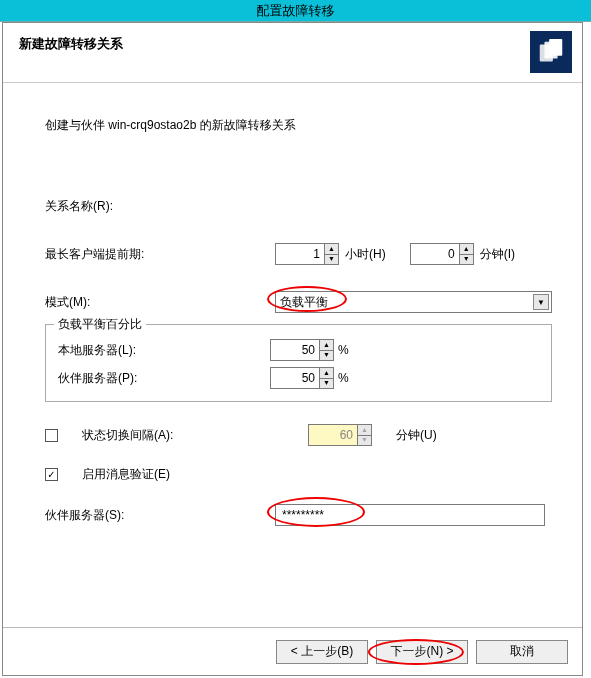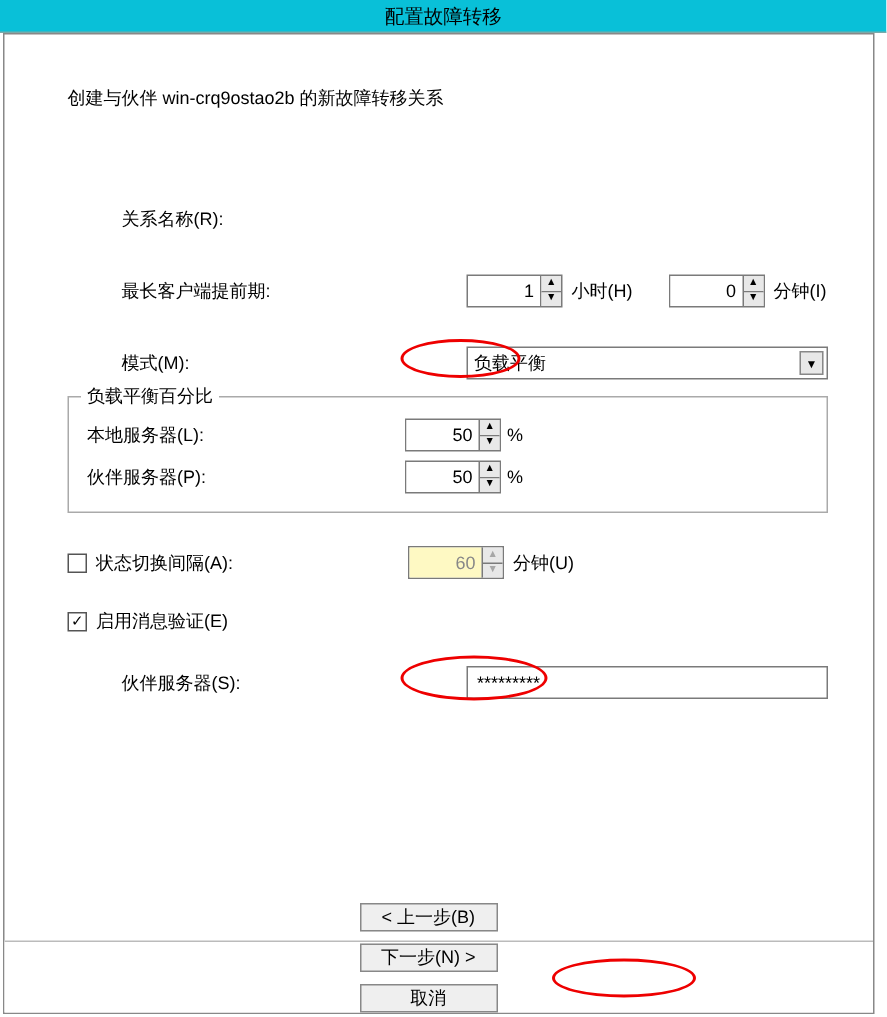--- a/index.html
+++ b/index.html
@@ -61,21 +61,20 @@
   }
   .row {
     display: flex;
     align-items: center;
     margin-bottom: 24px;
     min-height: 24px;
   }
   .row .label {
     width: 230px;
     flex: 0 0 230px;
-    margin-left: 36px;
   }
   .txtfield {
     width: 270px;
     height: 22px;
     border: 1px solid #7a7a7a;
     padding: 2px 6px;
     font-size: 12px;
     background: #fff;
   }
   .spin {
@@ -152,20 +151,21 @@
     display: flex;
     align-items: center;
     margin: 6px 0;
   }
   .fieldset .frow .flabel { width: 212px; flex: 0 0 212px; }
   .pct { margin-left: 4px; }
   .chk-row {
     display: flex;
     align-items: center;
     margin-bottom: 20px;
+    gap: 18px;
   }
   .chk-row .chkbox {
     width: 13px;
     height: 13px;
     border: 1px solid #555;
     margin-right: 6px;
     display: inline-flex;
     align-items: center;
     justify-content: center;
     font-size: 10px;
@@ -180,21 +180,20 @@
     left: 0;
     right: 0;
     height: 48px;
     border-top: 1px solid #bbb;
     display: flex;
     justify-content: flex-end;
     align-items: center;
     gap: 8px;
     padding-right: 14px;
     background: #fff;
-    flex-direction: column;
   }
   .footer button {
     min-width: 92px;
     height: 24px;
     border: 1px solid #888;
     background: #efefef;
     font-size: 12px;
     cursor: pointer;
     padding: 0 8px;
   }
@@ -205,20 +204,32 @@
     pointer-events: none;
   }
 </style>
 </head>
 <body>
 
 <div class="titlebar">配置故障转移</div>
 
 <div class="main">
 
+  <div class="header-row">
+    <div class="subtitle">新建故障转移关系</div>
+    <div class="header-icon">
+      <svg viewBox="0 0 32 32">
+          <g fill="#fff">
+            <rect x="4" y="8" width="14" height="18" rx="1" opacity="0.85"></rect>
+            <rect x="9" y="5" width="14" height="18" rx="1" opacity="0.9"></rect>
+            <rect x="14" y="2" width="14" height="18" rx="1"></rect>
+          </g>
+        </svg>
+    </div>
+  </div>
 
   <div class="content">
     <div class="intro">创建与伙伴 win-crq9ostao2b 的新故障转移关系</div>
 
     <div class="row">
       <div class="label">关系名称(R):</div>
     </div>
 
     <div class="row">
       <div class="label">最长客户端提前期:</div>

